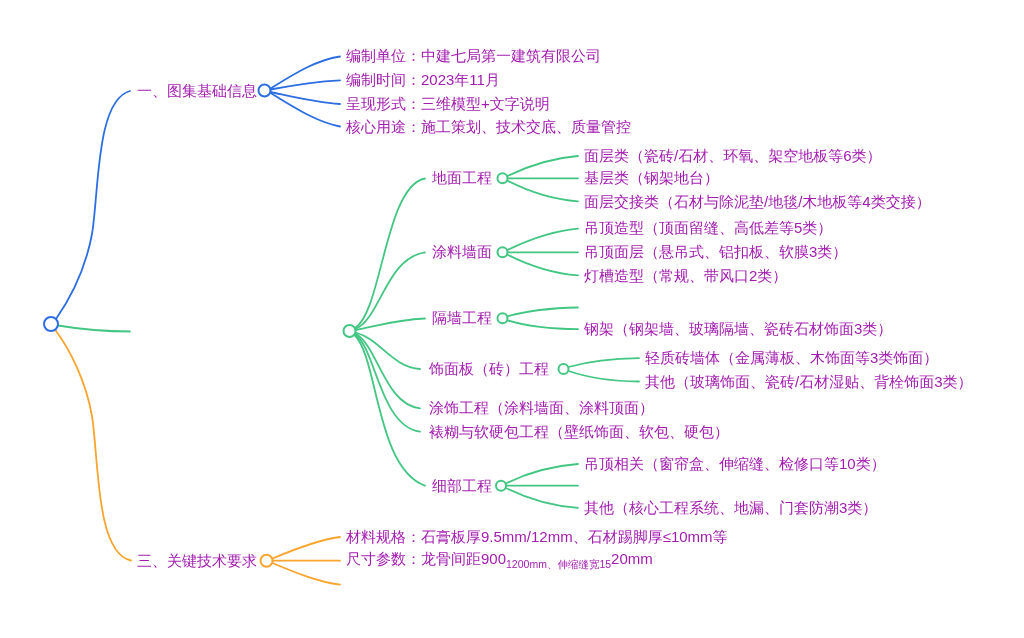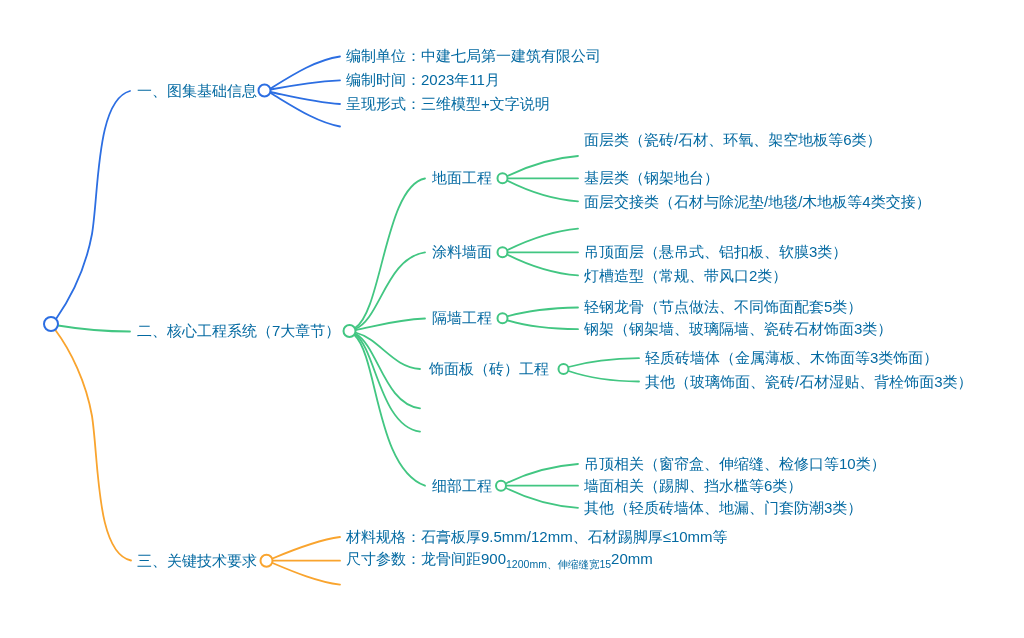--- a/index.html
+++ b/index.html
@@ -15,21 +15,21 @@
   #wires circle{fill:#ffffff;stroke-width:2;}
   .blue{stroke:#2c6ee2;}
   .green{stroke:#42c682;}
   .orange{stroke:#f9a42e;}
   .lbl{
     position:absolute;
     transform:translateY(-50%);
     font-size:15px;
     line-height:20px;
     white-space:nowrap;
-    color:#0369a1;
+    color:#a21caf;
     cursor:default;
   }
   .subseg{
     font-size:10.5px;
     vertical-align:-4px;
     margin-top:28px;
   }
 </style>
 </head>
 <body>
@@ -85,43 +85,44 @@
     <circle class="green" cx="502.5" cy="252.3" r="5"></circle>
     <circle class="green" cx="502.5" cy="318.3" r="5"></circle>
     <circle class="green" cx="563.5" cy="369" r="5"></circle>
     <circle class="green" cx="501" cy="485.7" r="5"></circle>
   </svg>
 
   <div class="lbl" style="left:137px;top:90.5px">一、图集基础信息</div>
   <div class="lbl" style="left:346px;top:56px">编制单位：中建七局第一建筑有限公司</div>
   <div class="lbl" style="left:346px;top:80.3px">编制时间：2023年11月</div>
   <div class="lbl" style="left:346px;top:104px">呈现形式：三维模型+文字说明</div>
+  <div class="lbl" style="left:346px;top:126.7px">核心用途：施工策划、技术交底、质量管控</div>
 
-  <div class="lbl" style="left:137px;top:331.3px">二、核心工程系统（7大章节）</div>
 
   <div class="lbl" style="left:432px;top:178.3px">地面工程</div>
-  <div class="lbl" style="left:584px;top:140px">面层类（瓷砖/石材、环氧、架空地板等6类）</div>
+  <div class="lbl" style="left:584px;top:156px">面层类（瓷砖/石材、环氧、架空地板等6类）</div>
   <div class="lbl" style="left:584px;top:178.3px">基层类（钢架地台）</div>
   <div class="lbl" style="left:584px;top:201.7px">面层交接类（石材与除泥垫/地毯/木地板等4类交接）</div>
 
   <div class="lbl" style="left:432px;top:252.3px">涂料墙面</div>
+  <div class="lbl" style="left:584px;top:228.3px">吊顶造型（顶面留缝、高低差等5类）</div>
   <div class="lbl" style="left:584px;top:252.3px">吊顶面层（悬吊式、铝扣板、软膜3类）</div>
   <div class="lbl" style="left:584px;top:275.7px">灯槽造型（常规、带风口2类）</div>
 
   <div class="lbl" style="left:432px;top:318.3px">隔墙工程</div>
-  <div class="lbl" style="left:584px;top:307.3px">轻钢龙骨（节点做法、不同饰面配套5类）</div>
   <div class="lbl" style="left:584px;top:329.3px">钢架（钢架墙、玻璃隔墙、瓷砖石材饰面3类）</div>
 
   <div class="lbl" style="left:429px;top:369px">饰面板（砖）工程</div>
   <div class="lbl" style="left:645px;top:358px">轻质砖墙体（金属薄板、木饰面等3类饰面）</div>
   <div class="lbl" style="left:645px;top:381.7px">其他（玻璃饰面、瓷砖/石材湿贴、背栓饰面3类）</div>
 
+  <div class="lbl" style="left:429px;top:408.3px">涂饰工程（涂料墙面、涂料顶面）</div>
+  <div class="lbl" style="left:429px;top:431.7px">裱糊与软硬包工程（壁纸饰面、软包、硬包）</div>
 
   <div class="lbl" style="left:432px;top:485.7px">细部工程</div>
   <div class="lbl" style="left:584px;top:463.5px">吊顶相关（窗帘盒、伸缩缝、检修口等10类）</div>
-  <div class="lbl" style="left:584px;top:485.7px">墙面相关（踢脚、挡水槛等6类）</div>
-  <div class="lbl" style="left:584px;top:508px">其他（轻质砖墙体、地漏、门套防潮3类）</div>
+  <div class="lbl" style="left:584px;top:508px">其他（核心工程系统、地漏、门套防潮3类）</div>
 
   <div class="lbl" style="left:137px;top:560.7px">三、关键技术要求</div>
   <div class="lbl" style="left:346px;top:536.7px">材料规格：石膏板厚9.5mm/12mm、石材踢脚厚≤10mm等</div>
   <div class="lbl" style="left:346px;top:560.7px"><span>尺寸参数：龙骨间距900</span><span class="subseg">1200mm、伸缩缝宽15</span><span>20mm</span></div>
 
 </div>
 
 </body></html>

